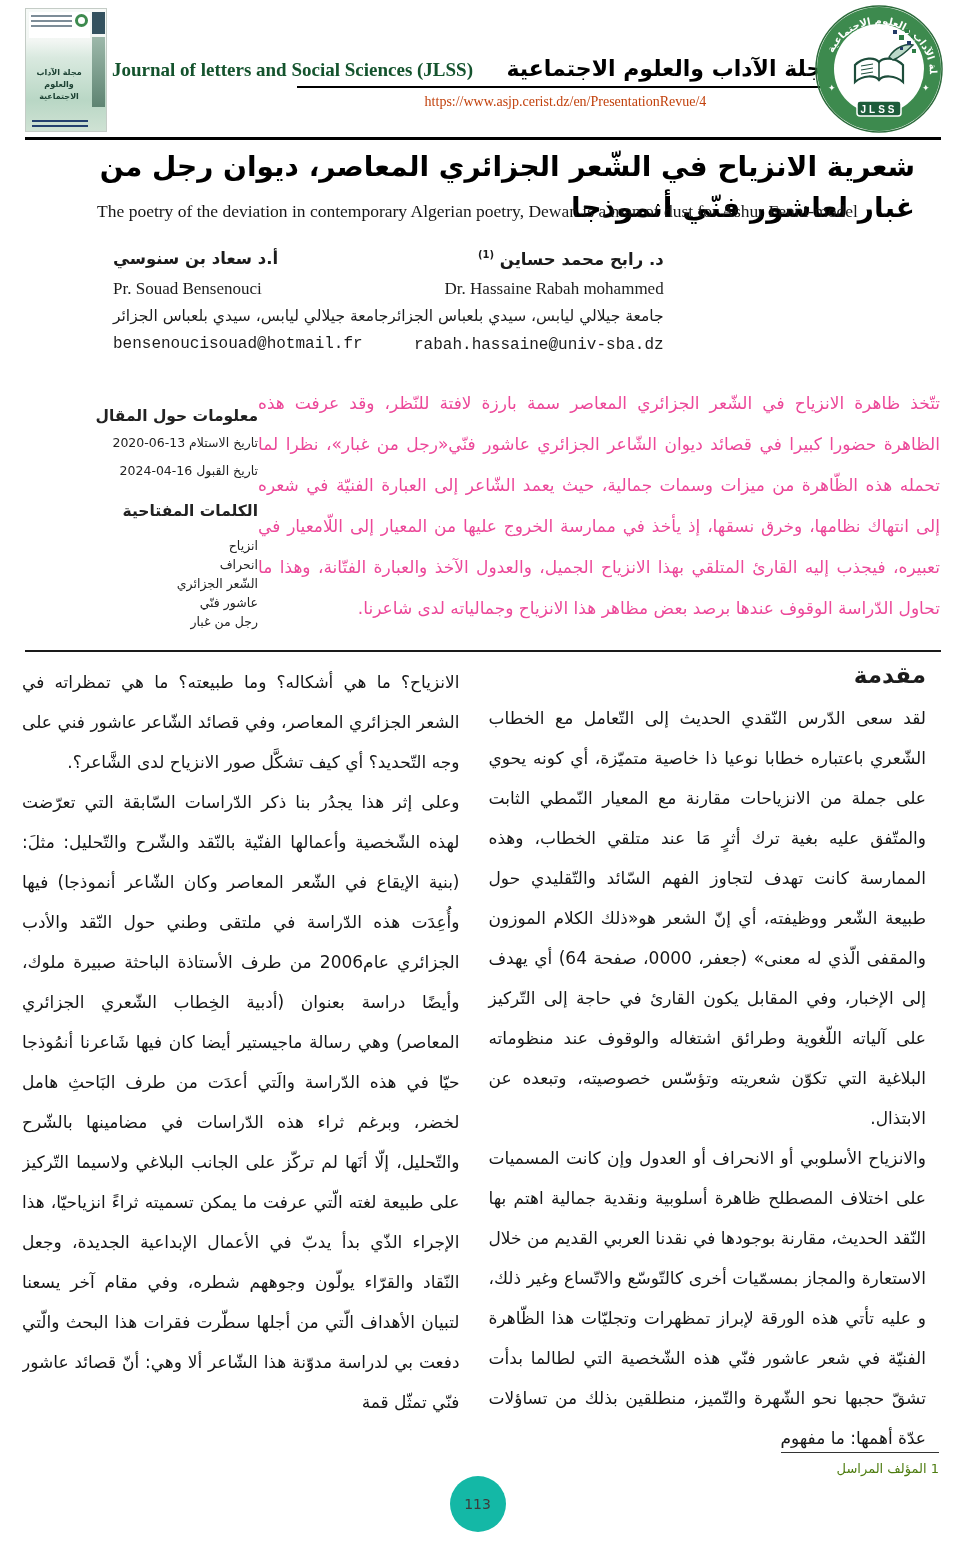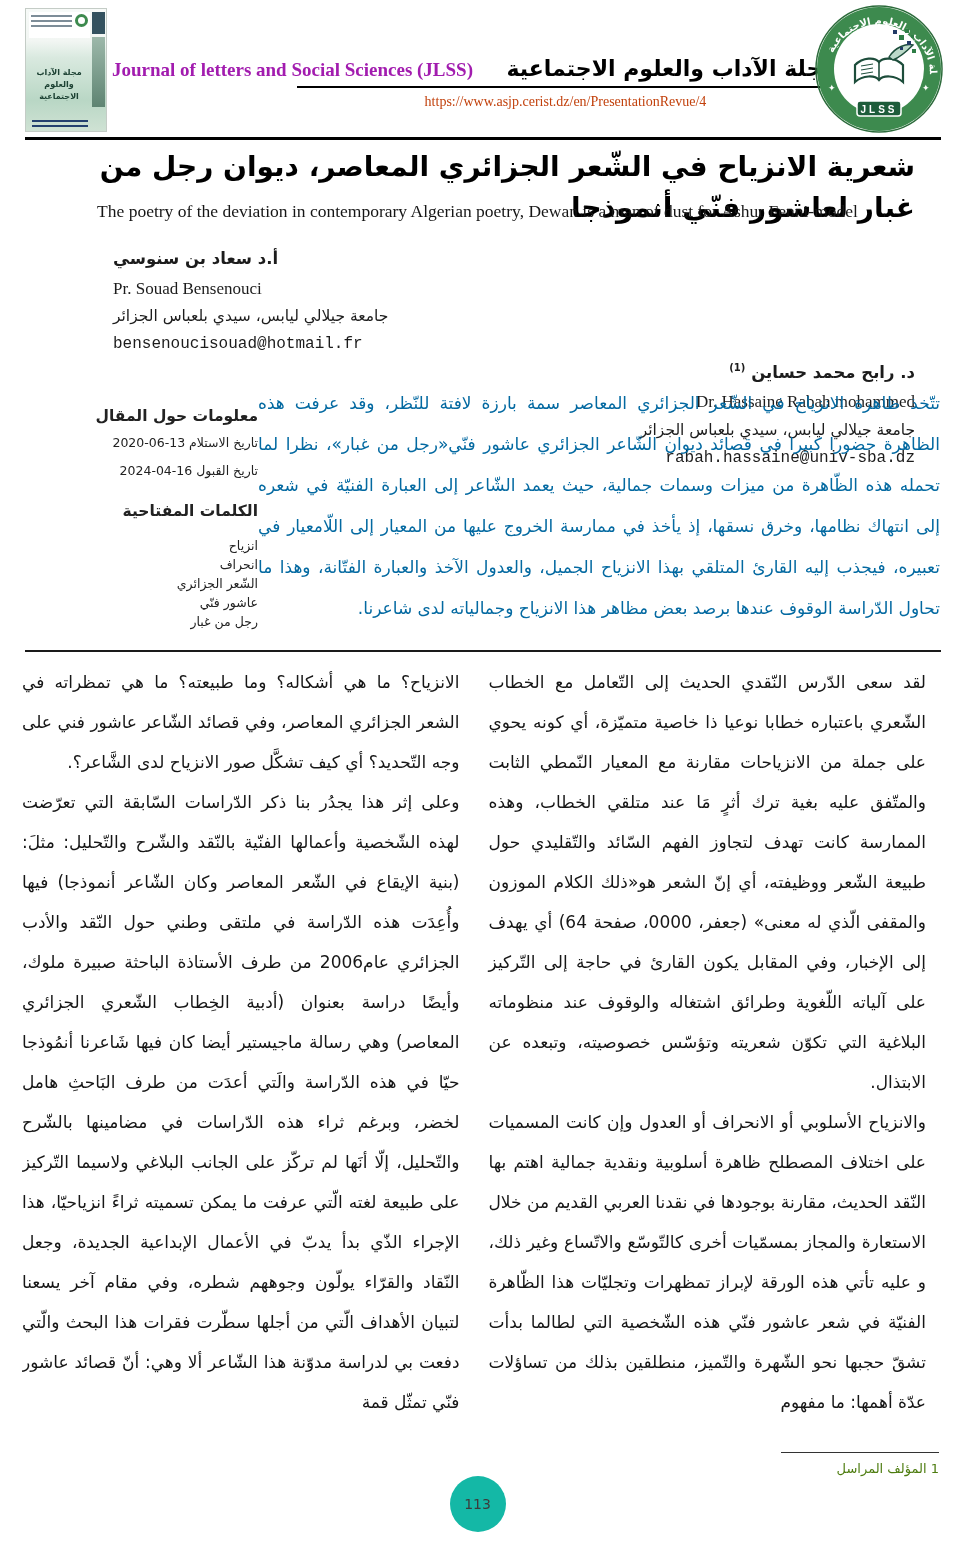--- a/index.html
+++ b/index.html
@@ -20,39 +20,39 @@
   .cover-issue-box{ position:absolute; right:1px; top:3px; width:13px; height:22px; background:#34525f; }
   .cover-spine{ position:absolute; right:1px; top:28px; bottom:24px; width:13px;
     background:linear-gradient(180deg,#9db8aa,#5e8472); }
   .cover-title{ position:absolute; left:4px; right:18px; top:58px; text-align:center;
     font-size:8px; font-weight:bold; color:#1d4234; direction:rtl; line-height:1.5; }
   .cover-footer{ position:absolute; left:6px; right:18px; bottom:4px; }
   .cover-footer i{ display:block; height:2px; background:#23406e; margin-top:3px; }
 
   .masthead{ position:absolute; left:112px; top:56px; width:724px; }
   .mast-names{ display:flex; justify-content:space-between; align-items:baseline; white-space:nowrap; }
-  .mast-en{ font-family:"Liberation Serif","DejaVu Serif",serif; font-weight:bold; font-size:19px; color:#a21caf; }
+  .mast-en{ font-family:"Liberation Serif","DejaVu Serif",serif; font-weight:bold; font-size:19px; color:#14532d; }
   .mast-ar{ font-weight:bold; font-size:22px; color:#000; direction:rtl; }
   .url-wrap{ margin-left:185px; width:537px; border-top:2.5px solid #000; margin-top:5px;
     text-align:center; padding-top:3px; }
   .mast-url{ font-family:"Liberation Serif","DejaVu Serif",serif; font-size:14px; color:#c2410c;
     text-decoration:none; }
 
   .logo{ position:absolute; right:12px; top:5px; width:128px; height:128px; }
 
   .top-rule{ position:absolute; top:137px; left:25px; right:14px; border-top:3.5px solid #000; }
 
   
   .title-ar{ position:absolute; top:147px; left:40px; right:40px; text-align:right;
     direction:rtl; font-size:28px; font-weight:bold; color:#000; line-height:1.45; }
   .title-en{ position:absolute; top:201px; left:30px; right:30px; text-align:center;
     font-family:"Liberation Serif","DejaVu Serif",serif; font-size:17.5px; color:#161616; }
 
   
-  .authors{ position:absolute; top:249px; left:113px; right:40px; display:flex; justify-content:flex-start;flex-direction:column; }
+  .authors{ position:absolute; top:249px; left:113px; right:40px; display:flex; justify-content:flex-start; }
   .author{ font-size:16px; }
   .author .line{ margin-bottom:8px; line-height:1.25; }
   .author-right{ text-align:right; direction:rtl; }
   .author-left{ text-align:left; }
   .a-name{ font-weight:bold; font-size:16.5px; direction:rtl; }
   .a-en{ font-family:"Liberation Serif","DejaVu Serif",serif; font-size:17px; direction:ltr; }
   .a-aff{ font-size:15.5px; direction:rtl; }
   .a-mail{ font-family:Liberation Mono, monospace; font-size:16px; direction:ltr; }
   sup{ font-size:10px; }
 
@@ -60,21 +60,21 @@
   .abstract-area{ position:absolute; top:383px; left:25px; right:15px; display:flex; }
   .article-info{ width:233px; padding-top:24px; direction:rtl; text-align:right; color:#222; }
   .info-heading{ font-weight:bold; font-size:15.5px; }
   .date-line{ font-size:12.5px; margin-top:10px; }
   .date-line .dt{ direction:ltr; unicode-bidi:embed; }
   .date-line + .date-line{ margin-top:13px; }
   .kw-heading{ font-weight:bold; font-size:15.5px; margin-top:24px; }
   .kw-list{ margin-top:16px; font-size:12.5px; line-height:19px; }
   .abstract-col{ flex:1; }
   .abstract-heading{ direction:rtl; text-align:right; font-size:27px; font-weight:bold; margin-bottom:8px; }
-  .abstract-text{ direction:rtl; text-align:justify; font-size:17px; line-height:41px; color:#0369a1; }
+  .abstract-text{ direction:rtl; text-align:justify; font-size:17px; line-height:41px; color:#ec4899; }
 
   .section-rule{ position:absolute; top:650px; left:25px; right:14px; border-top:2px solid #1a1a1a; }
 
   
   .body-cols{ position:absolute; top:662px; left:22px; right:16px; height:788px; overflow:hidden;
     display:flex; gap:29px; }
   .col{ width:calc(50% - 21px); }
   .intro-heading{ direction:rtl; text-align:right; font-size:23px; font-weight:bold; margin-bottom:10px; }
   .body-p{ direction:rtl; text-align:justify; font-size:17px; line-height:40px; color:#161616; }
 
@@ -198,20 +198,21 @@
 </div>
 
 <div class="section-rule"></div>
 
 <div class="body-cols">
   <div class="col col-left">
     <p class="body-p">الانزياح؟ ما هي أشكاله؟ وما طبيعته؟ ما هي تمظراته في الشعر الجزائري المعاصر، وفي قصائد الشّاعر عاشور فني على وجه التّحديد؟ أي كيف تشكَّل صور الانزياح لدى الشَّاعر؟.</p>
     <p class="body-p">وعلى إثر هذا يجدُر بنا ذكر الدّراسات السّابقة التي تعرّضت لهذه الشّخصية وأعمالها الفنّية بالنّقد والشّرح والتّحليل: مثلَ: (بنية الإيقاع في الشّعر المعاصر وكان الشّاعر أنموذجا) فيها وأُعِدَت هذه الدّراسة في ملتقى وطني حول النّقد والأدب الجزائري عام2006 من طرف الأستاذة الباحثة صبيرة ملوك، وأيضًا دراسة بعنوان (أدبية الخِطاب الشّعري الجزائري المعاصر) وهي رسالة ماجيستير أيضا كان فيها شَاعرنا أنمُوذجا حيّا في هذه الدّراسة والَتي أعدَت من طرف البَاحثِ هامل لخضر، وبرغم ثراء هذه الدّراسات في مضامينها بالشّرح والتّحليل، إلّا أنَها لم تركّز على الجانب البلاغي ولاسيما التّركيز على طبيعة لغته الّتي عرفت ما يمكن تسميته ثراءً انزياحيّا، هذا الإجراء الذّي بدأ يدبّ في الأعمال الإبداعية الجديدة، وجعل النّقاد والقرّاء يولّون وجوههم شطره، وفي مقام آخر يسعنا لتبيان الأهداف الّتي من أجلها سطّرت فقرات هذا البحث والّتي دفعت بي لدراسة مدوّنة هذا الشّاعر ألا وهي: أنّ قصائد عاشور فنّي تمثّل قمة</p>
   </div>
   <div class="col col-right">
+    <div class="intro-heading">مقدمة</div>
     <p class="body-p">لقد سعى الدّرس النّقدي الحديث إلى التّعامل مع الخطاب الشّعري باعتباره خطابا نوعيا ذا خاصية متميّزة، أي كونه يحوي على جملة من الانزياحات مقارنة مع المعيار النّمطي الثابت والمتّفق عليه بغية ترك أثرٍ مَا عند متلقي الخطاب، وهذه الممارسة كانت تهدف لتجاوز الفهم السّائد والتّقليدي حول طبيعة الشّعر ووظيفته، أي إنّ الشعر هو«ذلك الكلام الموزون والمقفى الّذي له معنى» (جعفر، 0000، صفحة 64) أي يهدف إلى الإخبار، وفي المقابل يكون القارئ في حاجة إلى التّركيز على آلياته اللّغوية وطرائق اشتغاله والوقوف عند منظوماته البلاغية التي تكوّن شعريته وتؤسّس خصوصيته، وتبعده عن الابتذال.</p>
     <p class="body-p">والانزياح الأسلوبي أو الانحراف أو العدول وإن كانت المسميات على اختلاف المصطلح ظاهرة أسلوبية ونقدية جمالية اهتم بها النّقد الحديث، مقارنة بوجودها في نقدنا العربي القديم من خلال الاستعارة والمجاز بمسمّيات أخرى كالتّوسّع والاتّساع وغير ذلك، و عليه تأتي هذه الورقة لإبراز تمظهرات وتجليّات هذا الظّاهرة الفنيّة في شعر عاشور فنّي هذه الشّخصية التي لطالما بدأت تشقّ حجبها نحو الشّهرة والتّميز، منطلقين بذلك من تساؤلات عدّة أهمها: ما مفهوم</p>
   </div>
 </div>
 
 <div class="footnote">
   <span>1</span>
   <span>المؤلف المراسل</span>
 </div>
 

